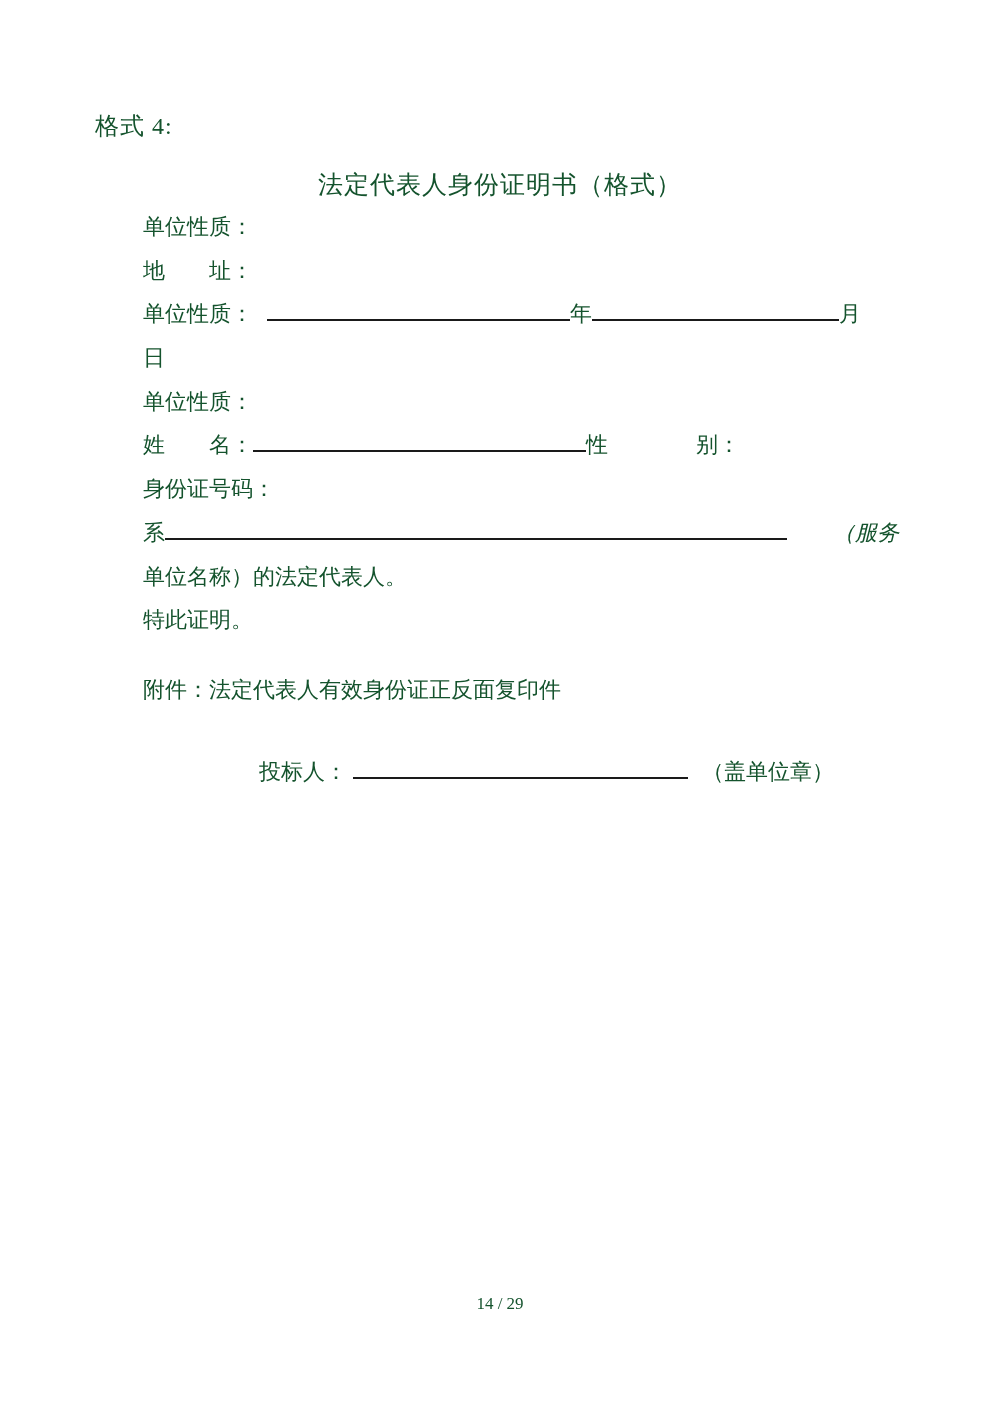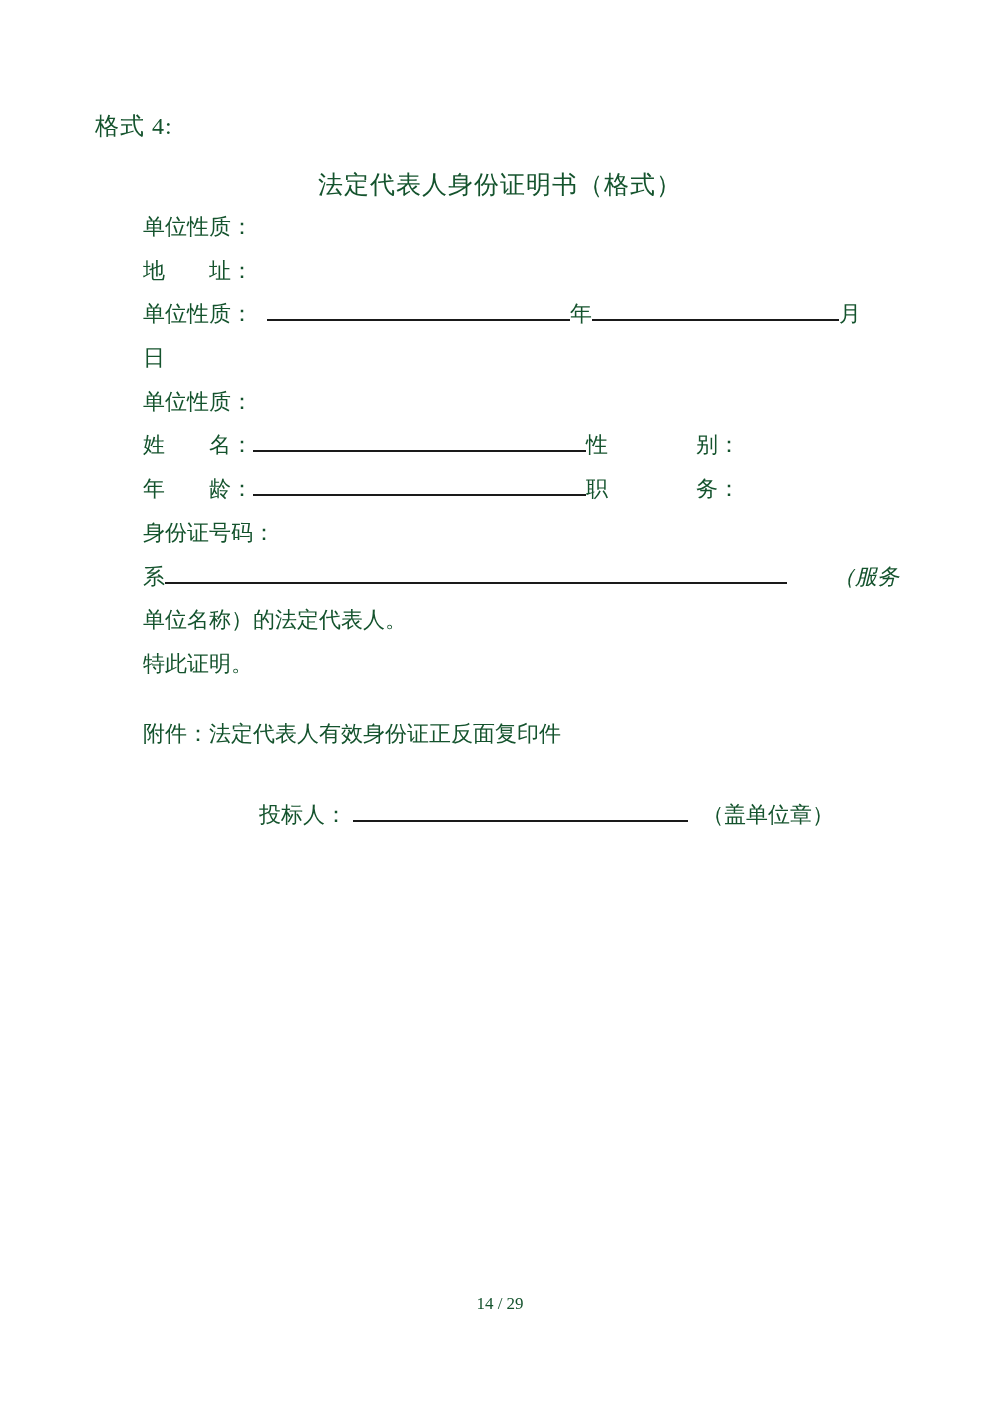--- a/index.html
+++ b/index.html
@@ -98,23 +98,20 @@
     </div>
 
     <div class="line">
       <span>单位性质：</span>
     </div>
 
     <div class="line">
       <span>姓　　名：</span><span class="blank w-name"></span><span>性　　　　别：</span>
     </div>
 
-    <div class="line">
-      <span>年　　龄：</span><span class="blank w-name"></span><span>职　　　　务：</span>
-    </div>
 
     <div class="line">
       <span>身份证号码：</span>
     </div>
 
     <div class="line">
       <span>系</span><span class="blank w-is"></span><span class="paren-service">（服务</span>
     </div>
 
     <div class="line">

